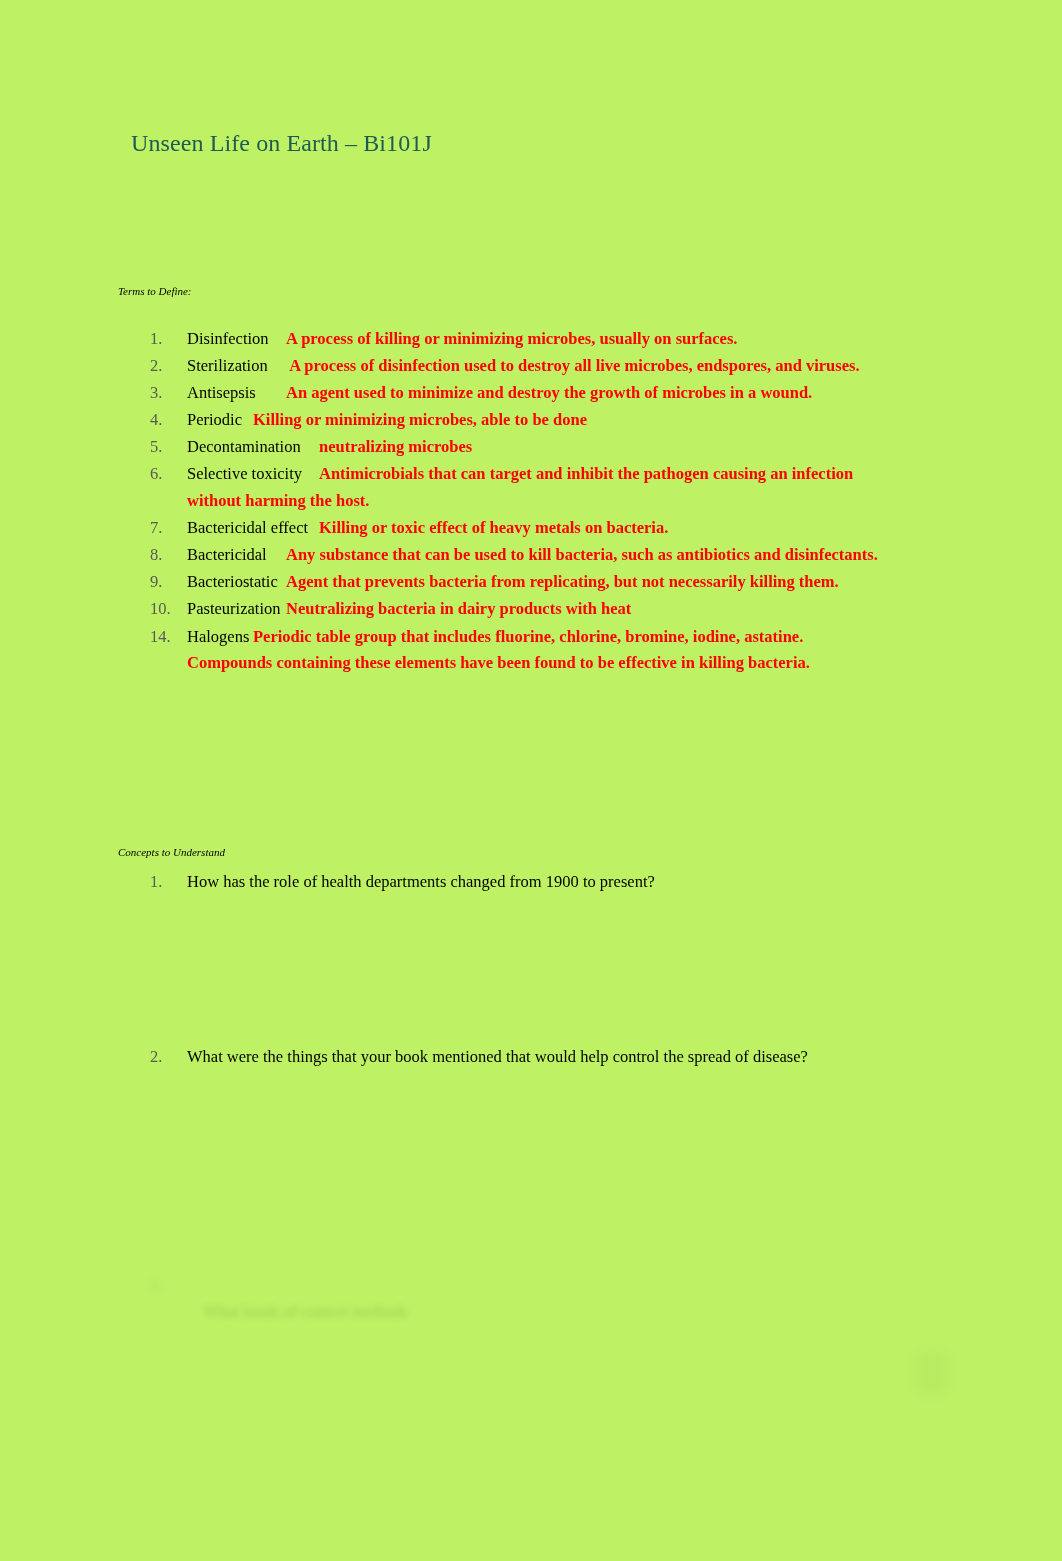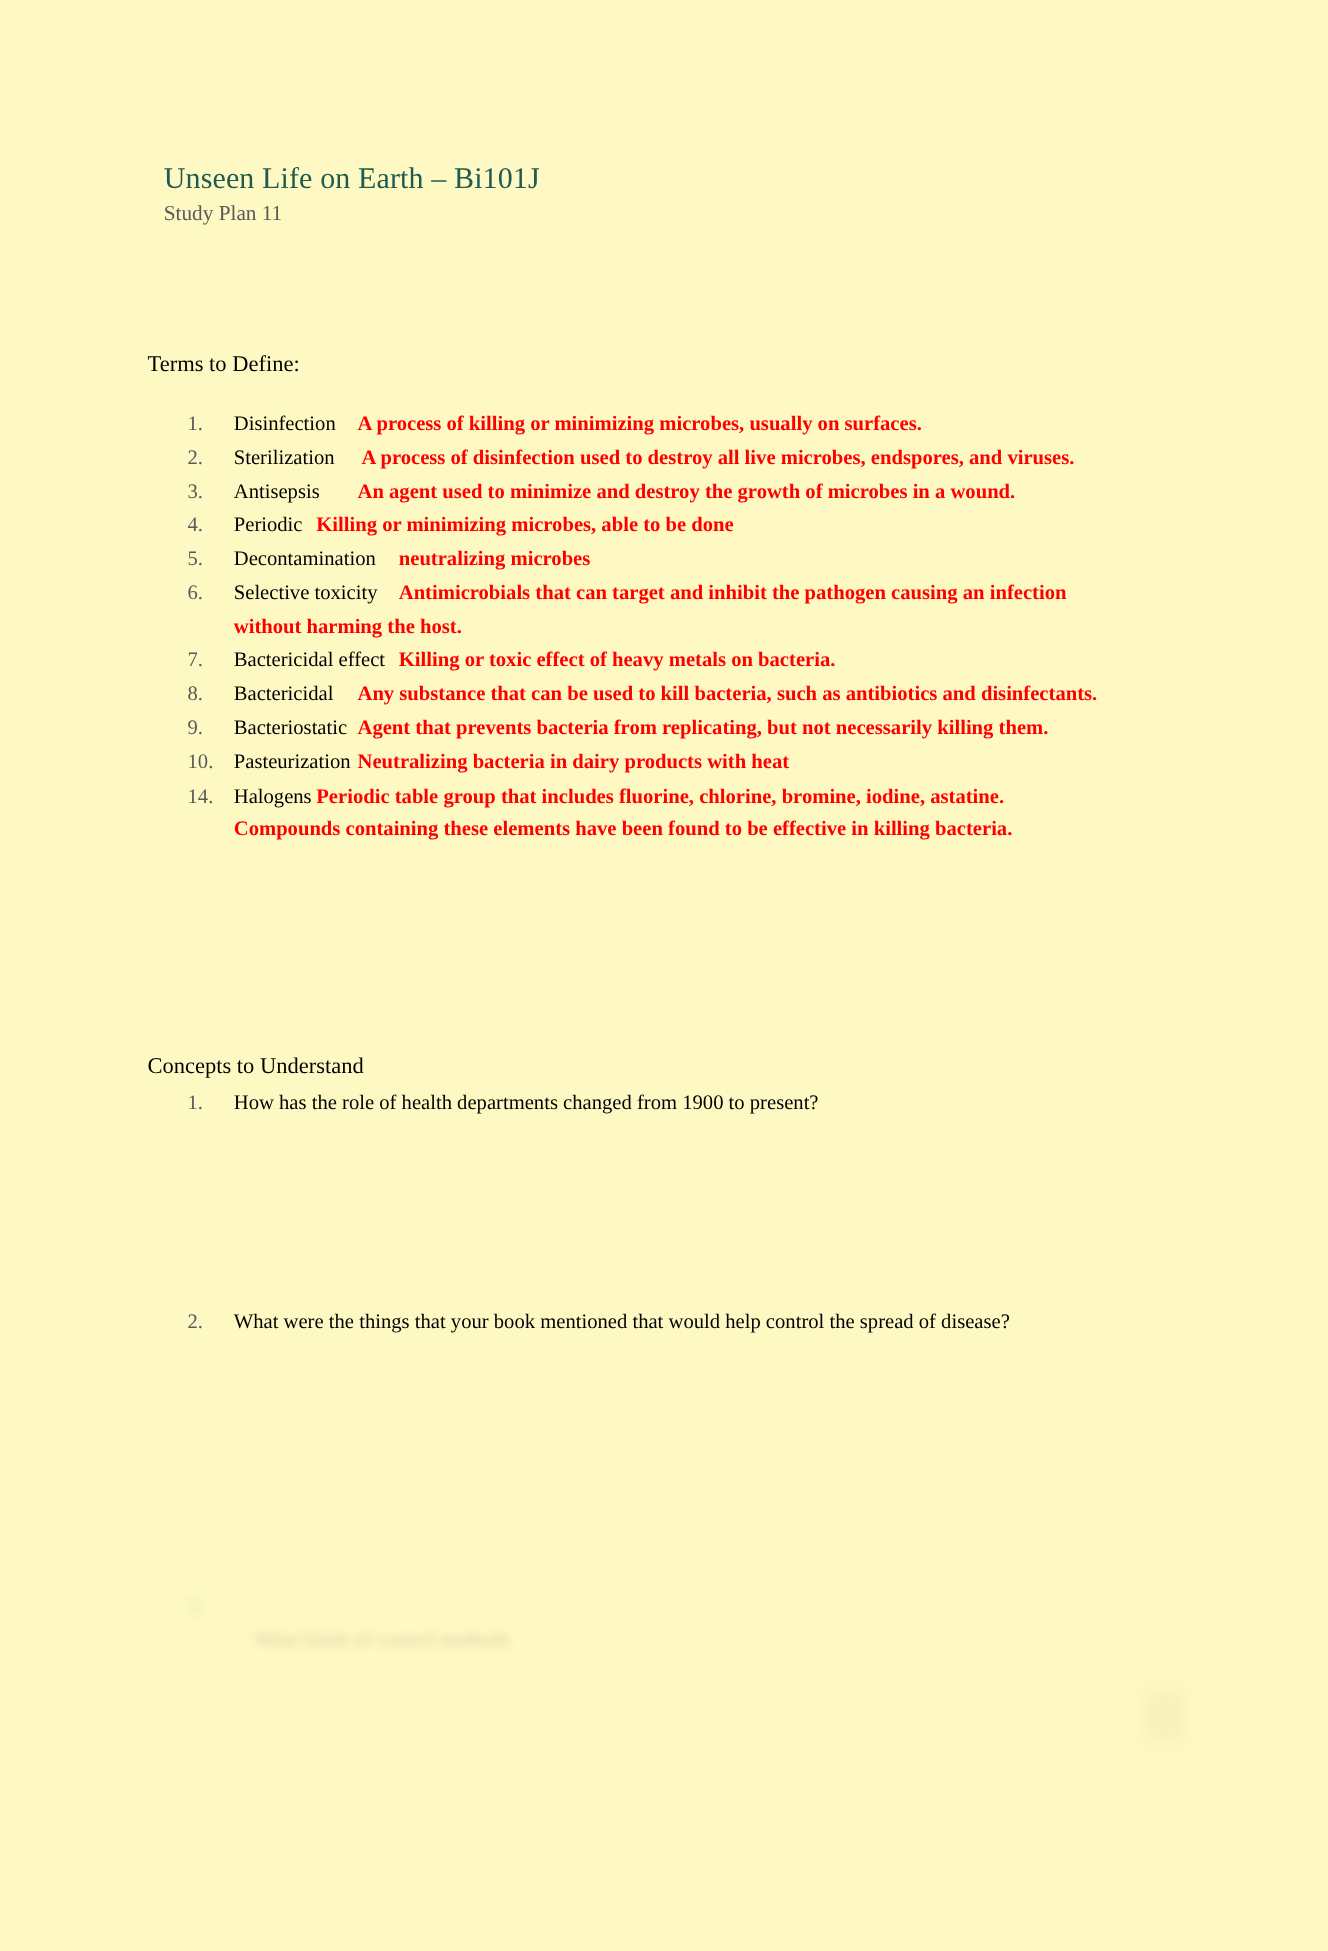--- a/index.html
+++ b/index.html
@@ -8,21 +8,21 @@
     background: #ffffff;
   }
   body {
     font-family: "Liberation Serif", "DejaVu Serif", serif;
     color: #000000;
   }
   .page {
     position: relative;
     width: 1062px;
     height: 1561px;
-    background: #fef9c3;
+    background: #bef264;
     overflow: hidden;
   }
 
   
   .doc-header {
     position: absolute;
     left: 131px;
     top: 128px;
     width: 760px;
   }
@@ -37,24 +37,25 @@
     font-size: 17px;
     line-height: 25px;
     color: #595959;
     white-space: pre;
   }
 
   
   .section-heading {
     position: absolute;
     left: 118px;
-    font-size: 18px;
+    font-size: 11px;
     line-height: 22px;
     color: #000000;
     white-space: pre;
+    font-style: italic;
   }
   #terms-heading { top: 280px; }
   #concepts-heading { top: 825px; margin-top: 16px; }
 
   
   .num-list {
     position: absolute;
     left: 118px;
     width: 760px;
     margin: 0;
@@ -127,21 +128,20 @@
     border-radius: 3px;
   }
 </style>
 </head>
 <body>
 
 <div class="page">
 
   <div class="doc-header">
     <div class="doc-title">Unseen Life on Earth – Bi101J</div>
-    <div class="doc-subtitle">Study Plan 11</div>
   </div>
 
   <div class="section-heading" id="terms-heading">Terms to Define:</div>
 
   <ol class="num-list" id="terms-list">
 
     <li class="num-item">
       <span class="num-marker">1.</span>
       <span class="term">Disinfection	</span><span class="definition">A process of killing or minimizing microbes, usually on surfaces.</span>
     </li>

